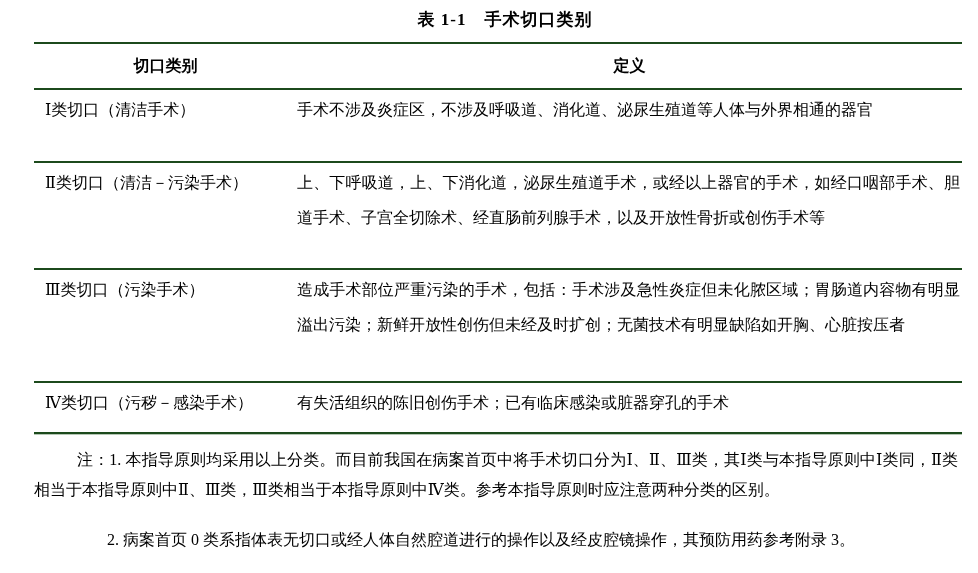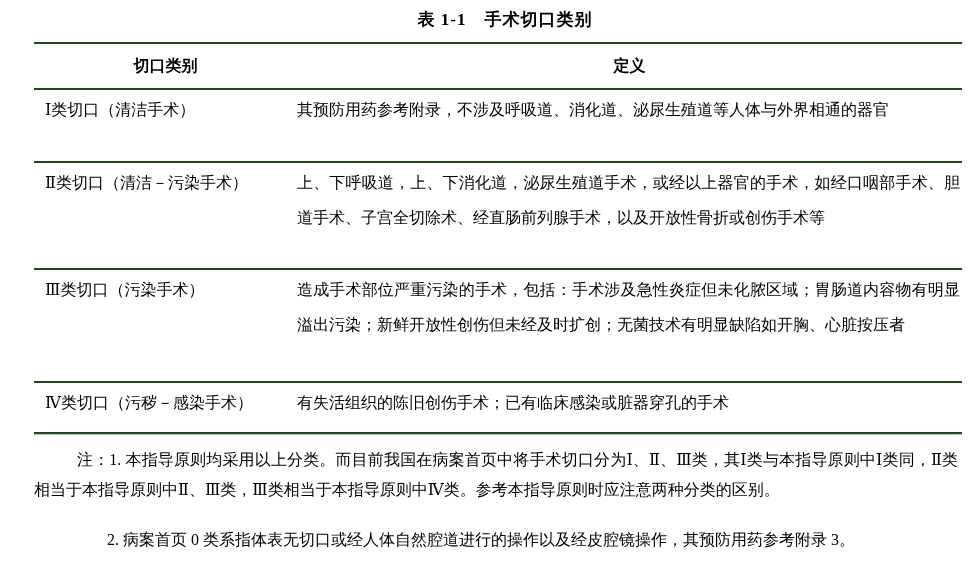--- a/index.html
+++ b/index.html
@@ -71,21 +71,21 @@
 
   <div class="cut-table">
 
     <div class="thead">
       <div class="th th-category">切口类别</div>
       <div class="th th-definition">定义</div>
     </div>
 
     <div class="trow trow-0">
       <div class="td-category">Ⅰ类切口（清洁手术）</div>
-      <div class="td-definition">其预防用药参考附录，不涉及呼吸道、消化道、泌尿生殖道等人体与外界相通的器官</div>
+      <div class="td-definition">手术不涉及炎症区，不涉及呼吸道、消化道、泌尿生殖道等人体与外界相通的器官</div>
     </div>
 
     <div class="trow trow-1">
       <div class="td-category">Ⅱ类切口（清洁－污染手术）</div>
       <div class="td-definition">上、下呼吸道，上、下消化道，泌尿生殖道手术，或经以上器官的手术，如经口咽部手术、胆道手术、子宫全切除术、经直肠前列腺手术，以及开放性骨折或创伤手术等</div>
     </div>
 
     <div class="trow trow-2">
       <div class="td-category">Ⅲ类切口（污染手术）</div>
       <div class="td-definition">造成手术部位严重污染的手术，包括：手术涉及急性炎症但未化脓区域；胃肠道内容物有明显溢出污染；新鲜开放性创伤但未经及时扩创；无菌技术有明显缺陷如开胸、心脏按压者</div>

